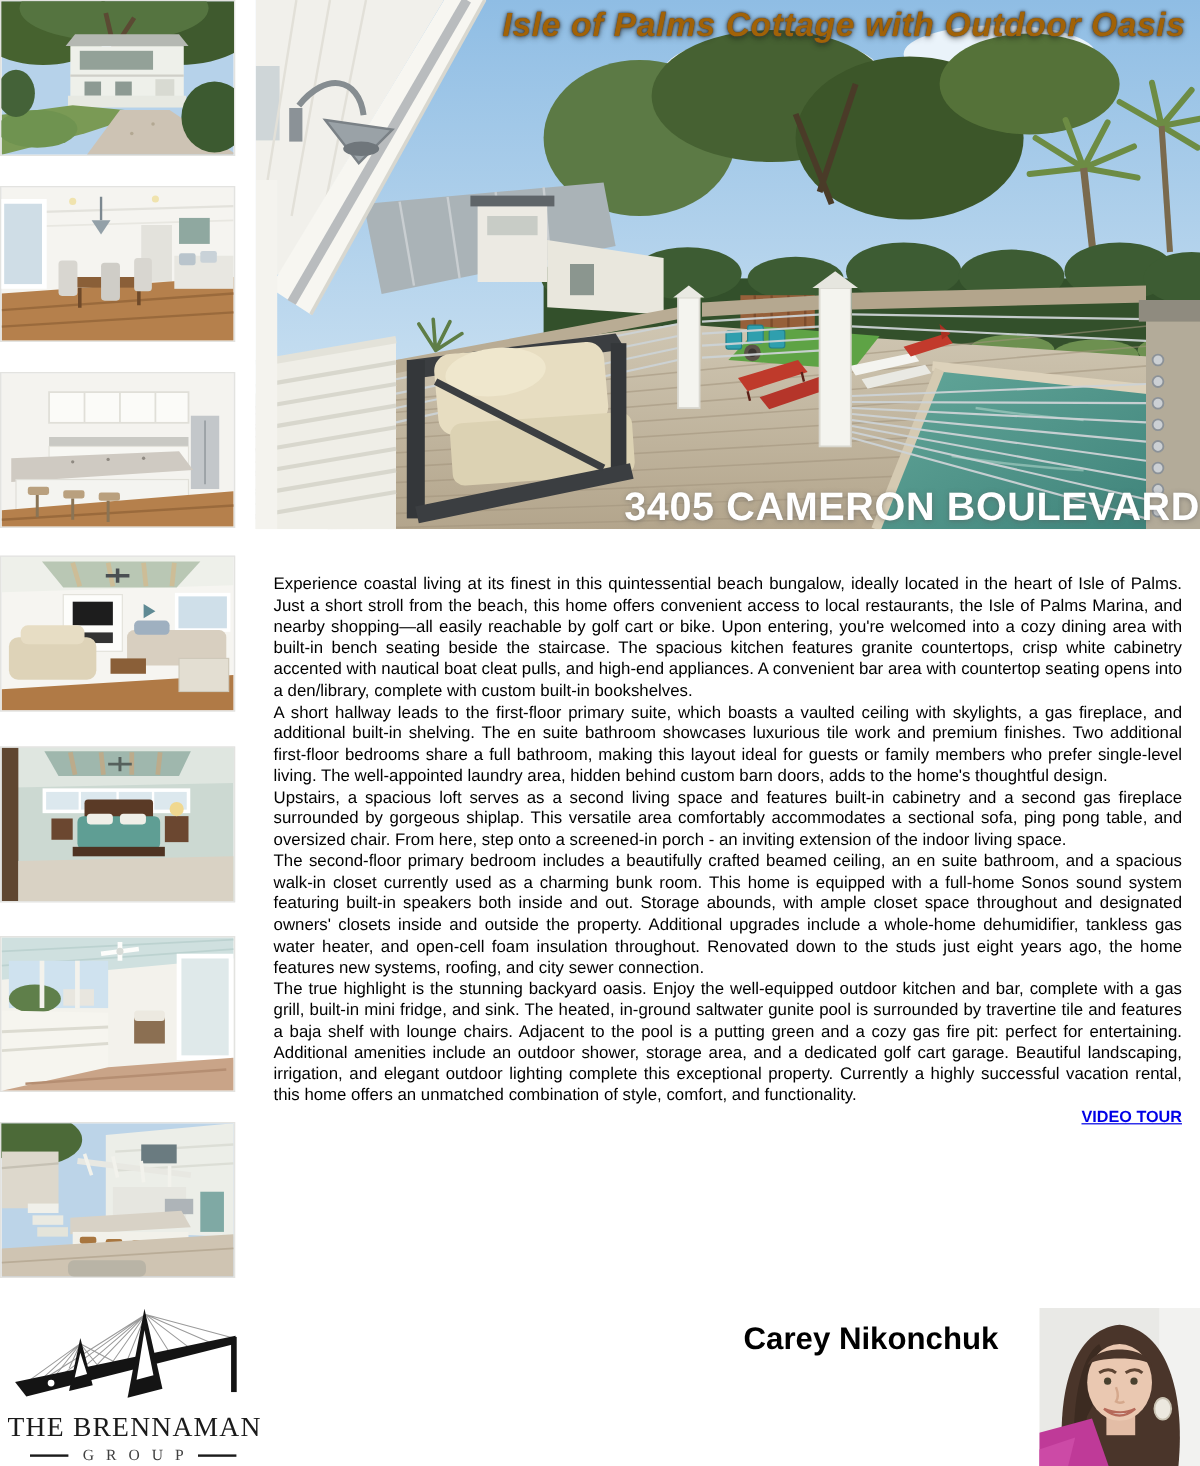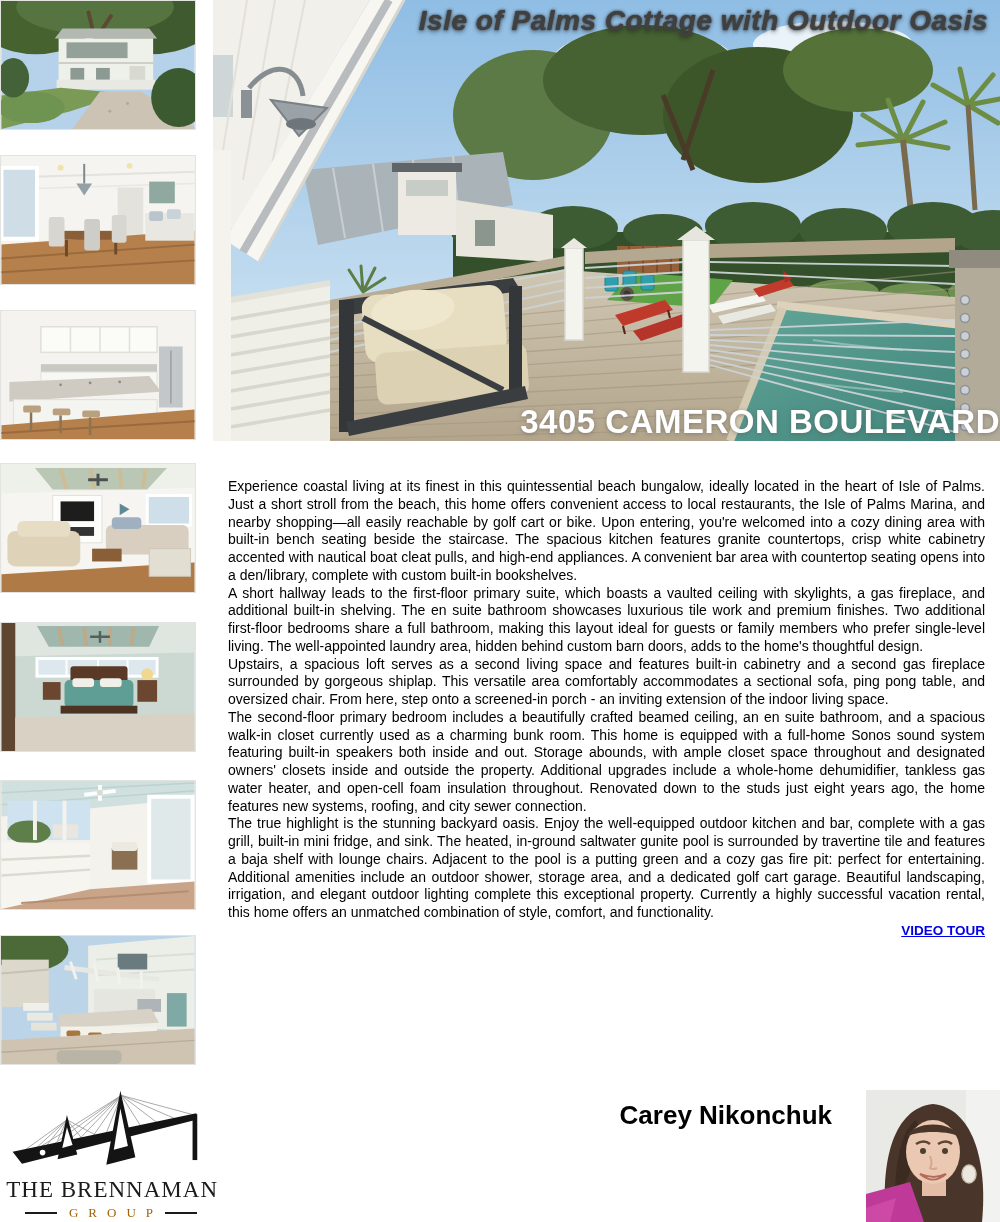--- a/index.html
+++ b/index.html
@@ -6,21 +6,21 @@
   .page{position:relative;width:1000px;height:1222px;background:#ffffff;overflow:hidden;
         font-family:"Liberation Sans", sans-serif;color:#000;}
   
   .thumb{position:absolute;left:0;width:196px;height:130px;margin:0;padding:0;
          border:1px solid #e3e3e0;box-sizing:border-box;overflow:hidden;background:#eee;}
   .thumb svg{display:block;width:100%;height:100%;}
   
   .hero{position:absolute;left:213px;top:0;width:787px;height:441px;overflow:hidden;}
   .hero > svg{position:absolute;left:0;top:0;width:787px;height:441px;}
   .hero-banner{position:absolute;top:5px;right:12px;font-size:28px;font-weight:bold;font-style:italic;
-        color:#404040;letter-spacing:.5px;
+        color:#a16207;letter-spacing:.5px;
         text-shadow:0 0 3px rgba(60,60,60,.95),0 2px 5px rgba(0,0,0,.45),0 0 1px #555;}
   .hero-street{position:absolute;bottom:0;left:0;width:100%;text-align:right;
         font-size:33px;font-weight:bold;color:#fff;letter-spacing:.5px;white-space:nowrap;
         text-shadow:0 1px 4px rgba(90,90,90,.55);}
   
   .info-line{position:absolute;left:213px;top:446px;width:787px;text-align:center;
         font-size:17.5px;font-weight:bold;}
   .info-line .sep{padding:0 4px;}
   
   .description{position:absolute;left:228px;top:478px;width:757px;
@@ -29,21 +29,21 @@
   .video-row{text-align:right;}
   .video-link{color:#0000e6;font-weight:bold;text-decoration:underline;font-size:13.5px;cursor:pointer;}
   
   .logo{position:absolute;left:4px;top:1086px;width:214px;}
   .logo svg{display:block;width:210px;height:90px;margin:0 auto;}
   .logo-name{font-family:"Liberation Serif", serif;font-size:23px;letter-spacing:1px;color:#1b1b1b;
         text-align:right;white-space:nowrap;margin-top:1px;}
   .logo-group-row{display:flex;align-items:center;justify-content:center;margin-top:2px;}
   .logo-rule{height:2px;background:#1b1b1b;width:32px;}
   .logo-group{font-family:"Liberation Serif", serif;font-size:13px;letter-spacing:10px;
-        color:#a16207;padding:0 2px 0 12px;white-space:nowrap;}
+        color:#404040;padding:0 2px 0 12px;white-space:nowrap;}
   .agent{position:absolute;left:330px;top:1100px;width:502px;text-align:right;}
   .agent-name{font-size:26px;font-weight:bold;line-height:30px;margin-bottom:16px;}
   .agent-line{font-size:19.5px;line-height:27px;}
   .agent-photo{position:absolute;left:866px;top:1090px;width:134px;height:132px;margin:0;overflow:hidden;}
   .agent-photo svg{display:block;width:100%;height:100%;}
 </style>
 </head>
 <body>
 
 <div class="page">

